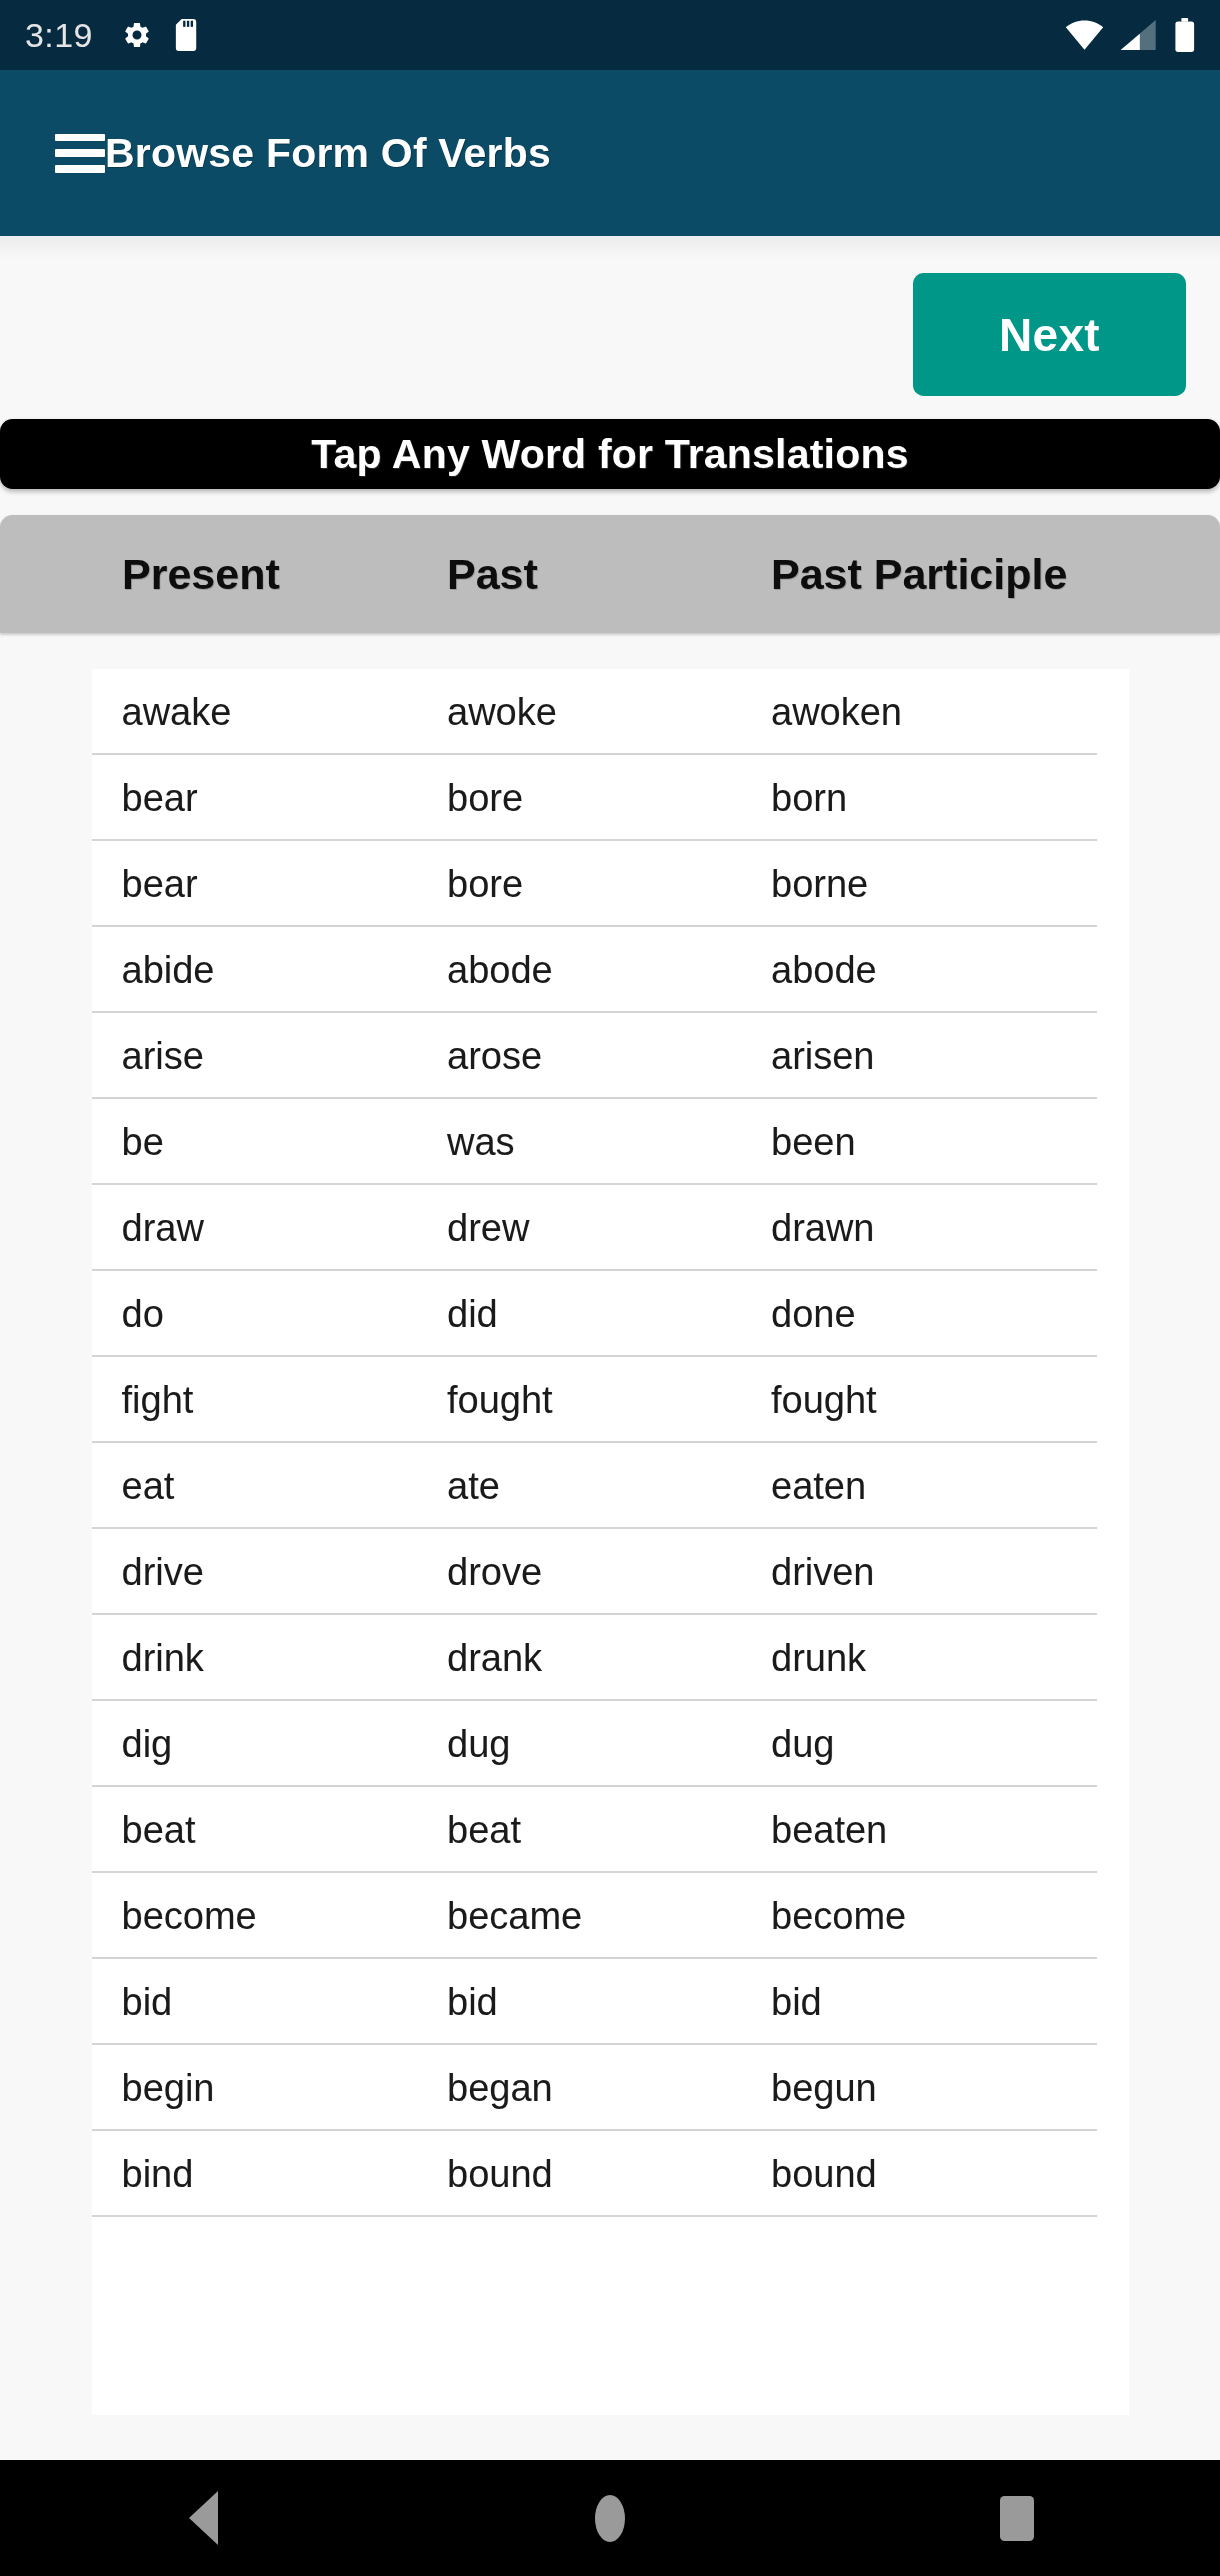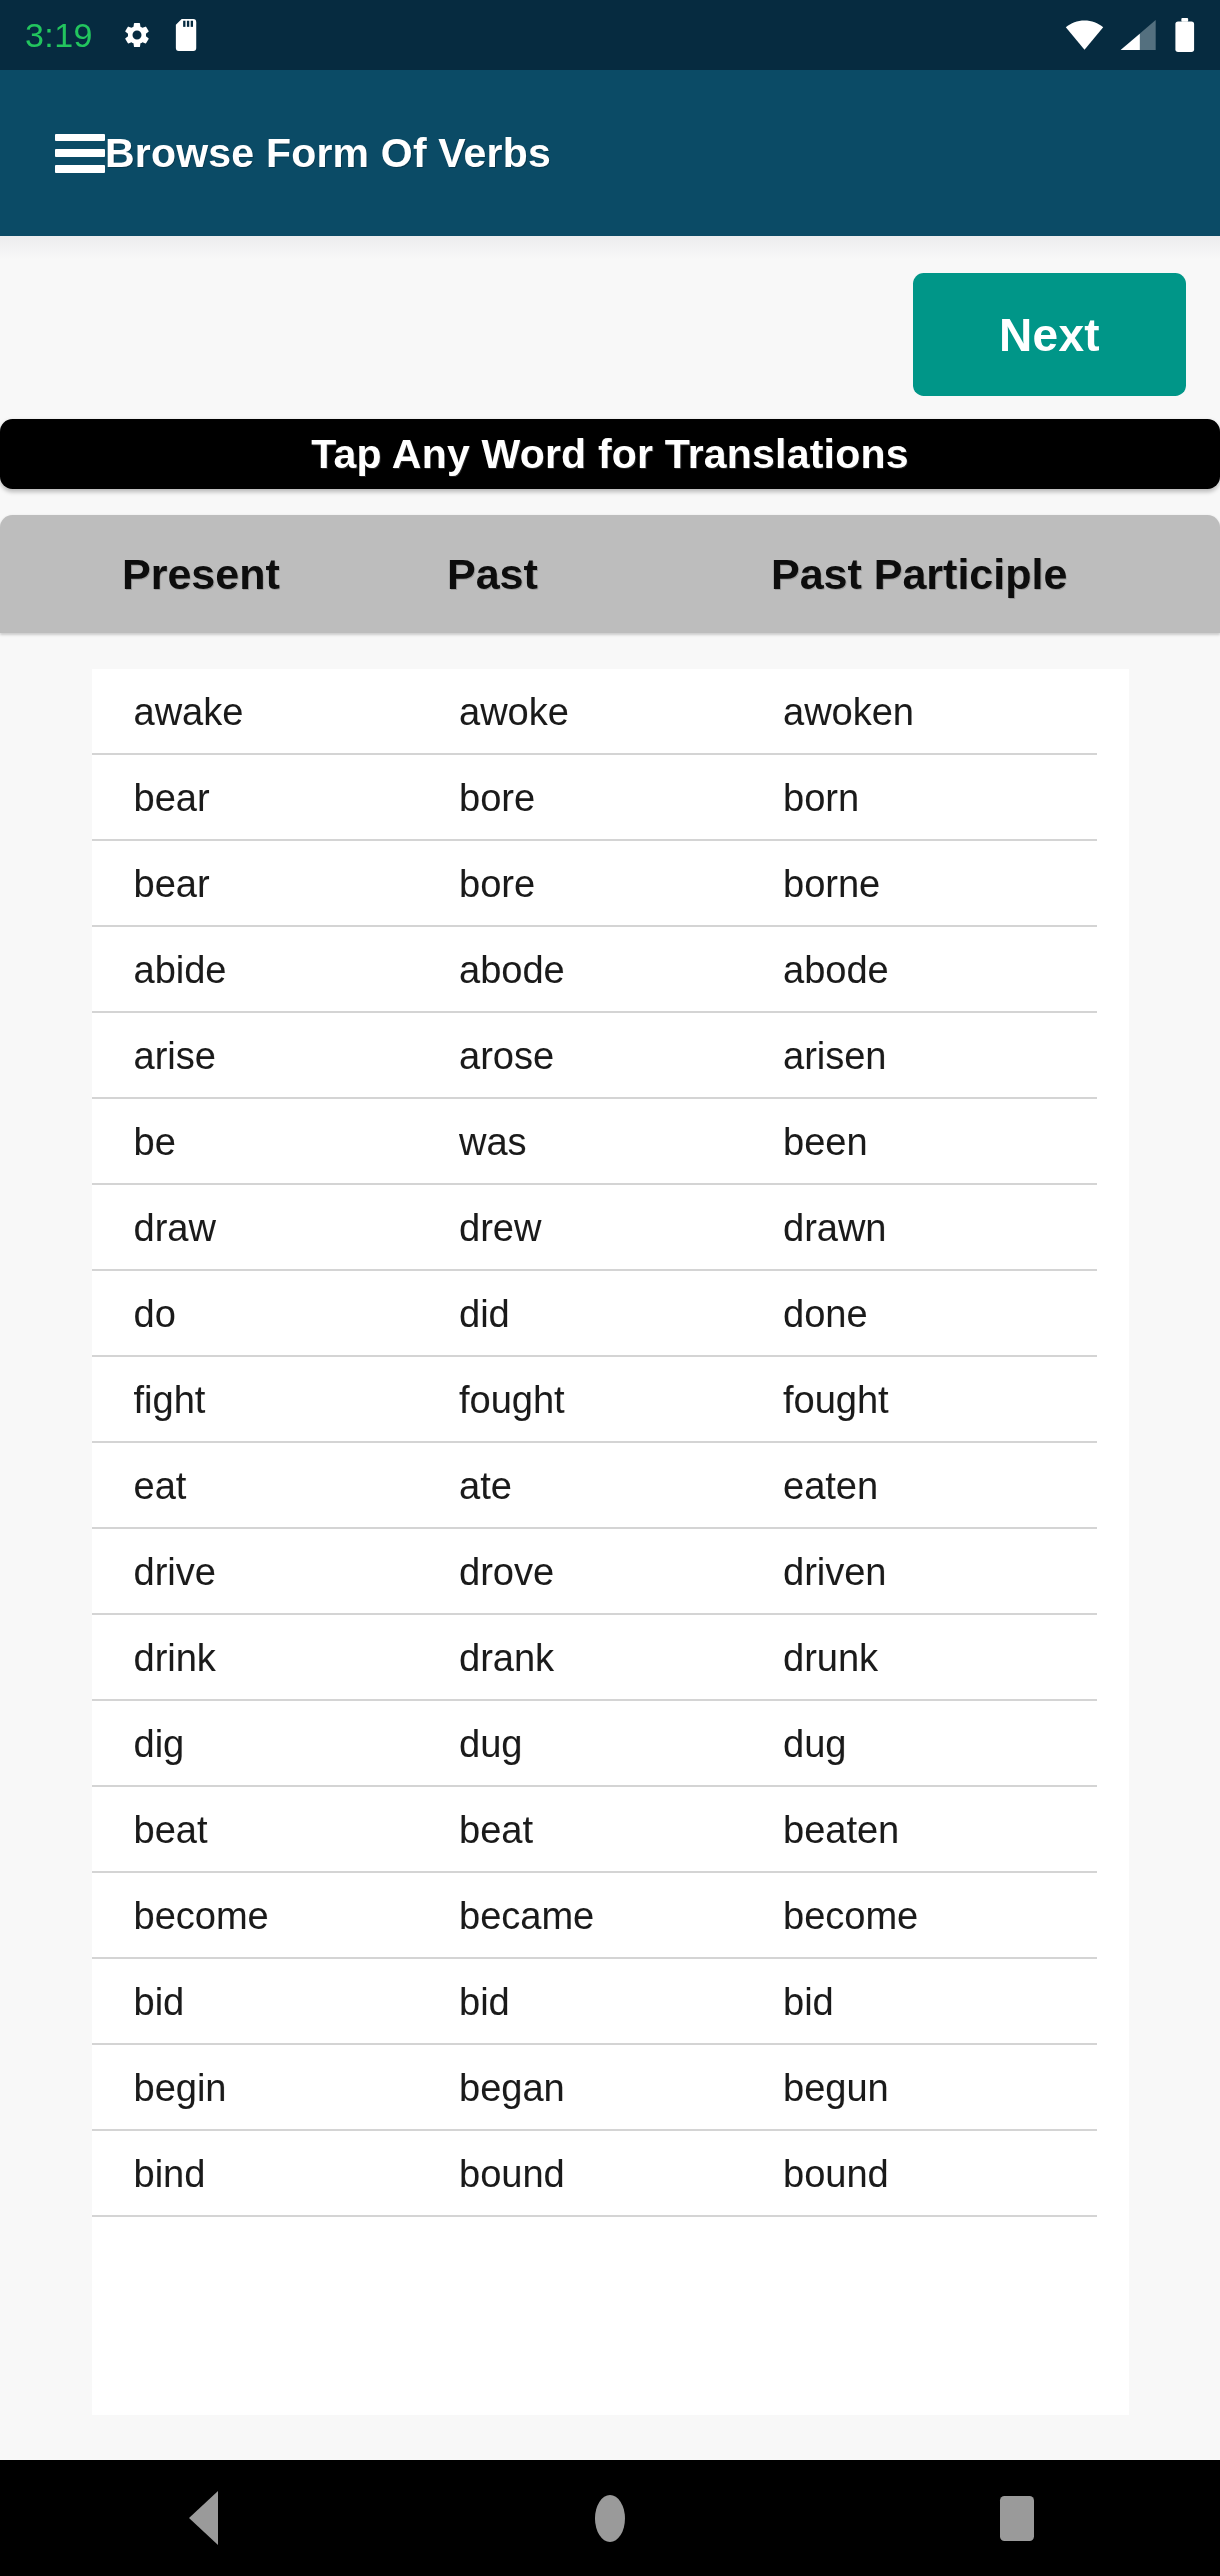--- a/index.html
+++ b/index.html
@@ -11,21 +11,21 @@
   }
   .screen { position:relative; width:1220px; height:2576px; background:#f7f7f7; }
 
   
   .statusbar {
     position:absolute; top:0; left:0; width:1220px; height:70px;
     background:#062b40; display:flex; align-items:center;
     padding:0 25px;
   }
   .status-time {
-    color:#22c55e; font-size:34px; font-weight:400;
+    color:#e5e5e5; font-size:34px; font-weight:400;
     letter-spacing:0.4px; line-height:1;
   }
   .status-left-icons { display:flex; align-items:center; gap:23px; margin-left:29px; }
   .status-right { margin-left:auto; display:flex; align-items:center; gap:16px; }
   .ic { display:block; }
 
   
   .appbar {
     position:absolute; top:70px; left:0; width:1220px; height:166px;
     background:#0b4b66; display:flex; align-items:center;
@@ -106,21 +106,20 @@
     background:#ffffff;
   }
   .row {
     position:relative; height:86px;
     display:block;
   }
   .row .cell {
     position:absolute; top:50%; transform:translateY(-50%);
     font-size:38px; color:#1a1a1a; white-space:nowrap;
     text-shadow:0.4px 0.4px 0 rgba(0,0,0,0.12);
-    margin-left:12px;
   }
   .row .c1 { left:29.5px; }
   .row .c2 { left:355px; }
   .row .c3 { left:679px; }
   .row::after {
     content:""; position:absolute; bottom:0; left:0;
     width:1005px; height:1.8px; background:#d4d4d4;
   }
   .table-tail {
     position:absolute; top:1737px; left:92px;

